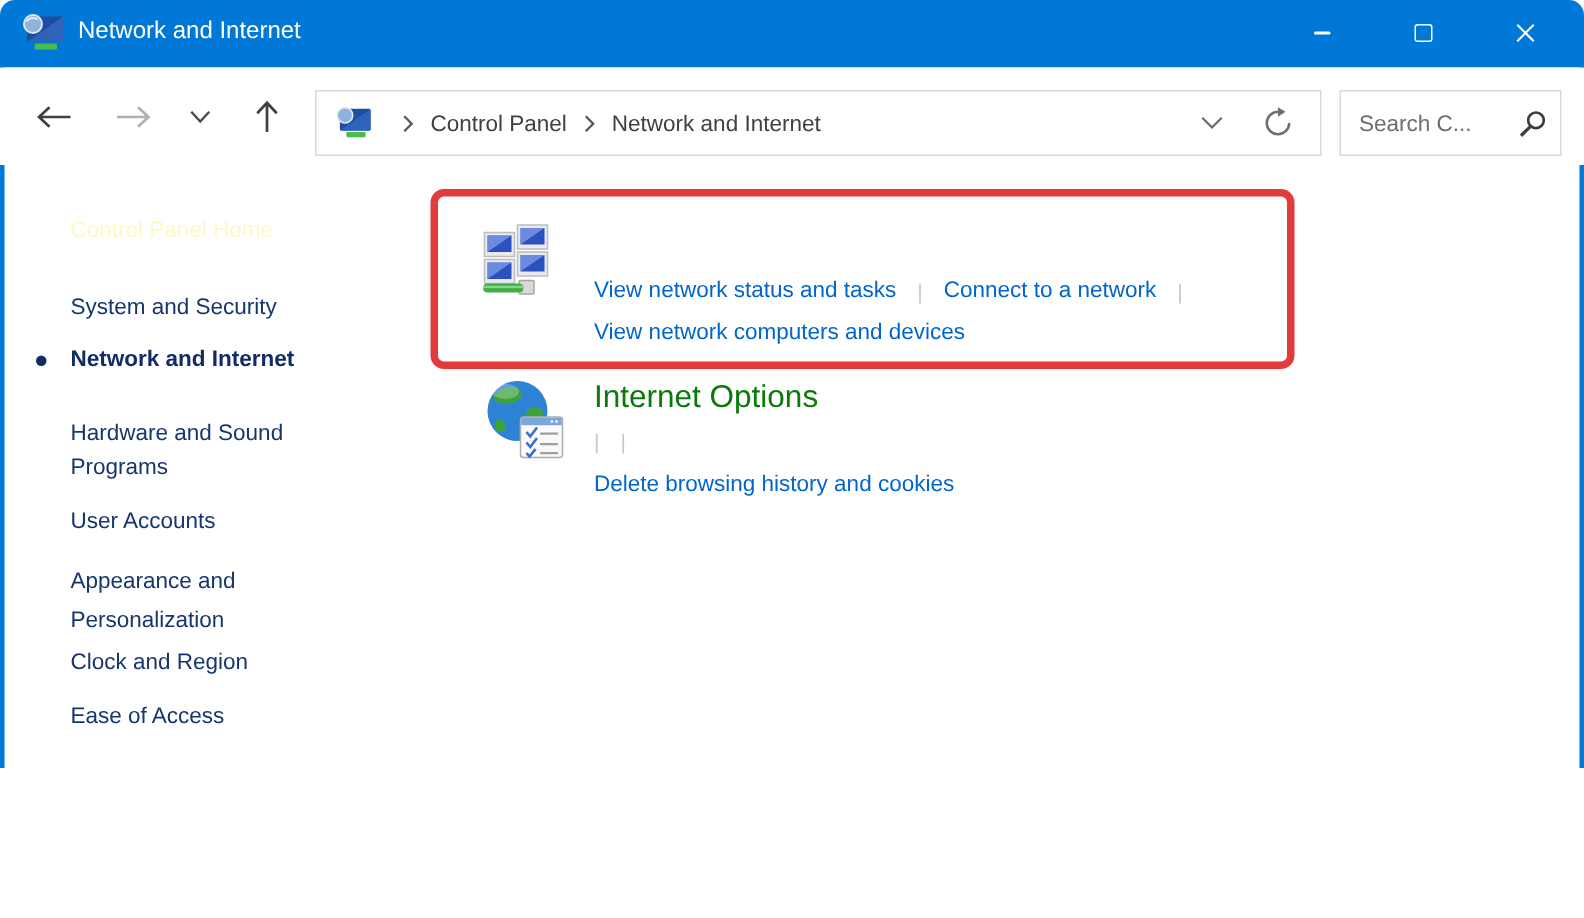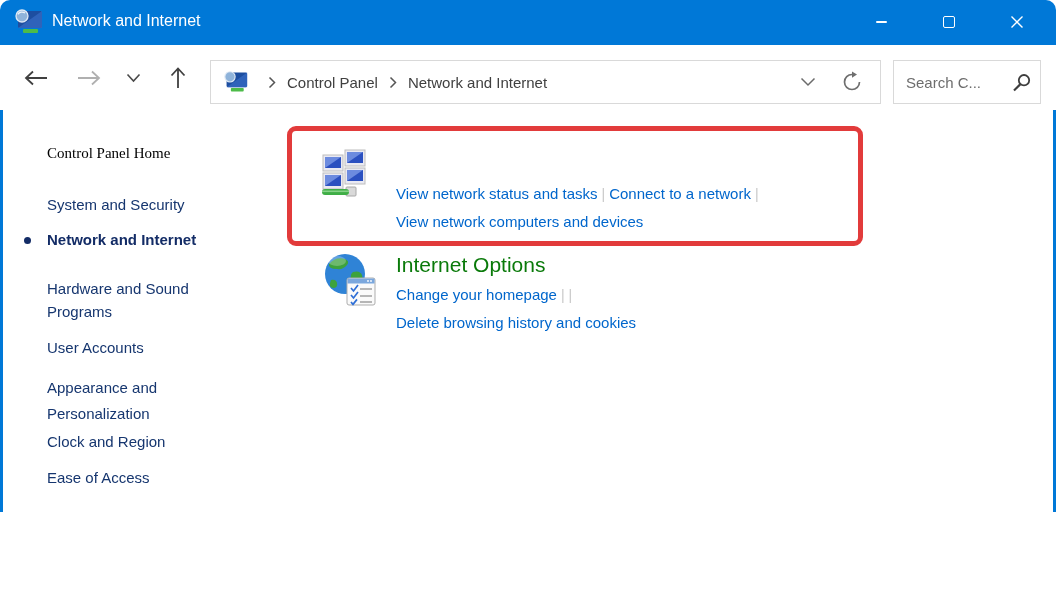--- a/index.html
+++ b/index.html
@@ -30,27 +30,27 @@
   .addr-btn{width:44px;height:40px;display:flex;align-items:center;justify-content:center;cursor:pointer;flex:0 0 auto;}
   .searchbox{position:absolute;left:893px;top:15px;width:148px;height:44px;border:1px solid #d9d9d9;
       background:#fff;display:flex;align-items:center;justify-content:space-between;}
   .searchbox input{border:none;outline:none;flex:1;min-width:0;font-size:15px;color:#444;
       padding:0 0 0 12px;background:transparent;}
   .searchbox input::placeholder{color:#6d6d6d;opacity:1;}
   .search-btn{width:38px;height:40px;display:flex;align-items:center;justify-content:center;cursor:pointer;flex:0 0 auto;}
   
   .nav-item{position:absolute;left:47px;font-size:15px;color:#16366f;cursor:pointer;white-space:nowrap;}
   .nav-item.wrap{white-space:normal;width:168px;line-height:26px;}
-  .nav-item.home{color:#000000;font-family:Liberation Serif, serif;}
+  .nav-item.home{color:#fef9c3;}
   .nav-item.active{font-weight:bold;color:#132c66;}
   .bullet{position:absolute;left:-23px;top:6px;width:7px;height:7px;border-radius:50%;background:#132c66;}
   
   .grp-icon{position:absolute;cursor:pointer;}
   .grp-title{position:absolute;left:396px;font-size:21px;color:#0a7a0a;cursor:pointer;white-space:nowrap;}
-  .linkrow{position:absolute;left:396px;display:flex;align-items:center;gap:4px;white-space:nowrap;}
+  .linkrow{position:absolute;left:396px;display:flex;align-items:center;gap:14px;white-space:nowrap;}
   .tasklink{font-size:15px;color:#0066cc;cursor:pointer;}
   .sep{color:#c8c8c8;font-size:14px;}
   .annotation{position:absolute;left:287px;top:126px;width:576px;height:120px;border:5px solid #e23b3b;
       border-radius:9px;pointer-events:none;z-index:50;}
 </style>
 </head>
 <body>
 
 <div id="stage">
   <div class="win">
@@ -199,21 +199,20 @@
       <rect x="24.5" y="26.5" width="27" height="5" fill="#7ba7dd"></rect>
       <circle cx="48" cy="29" r="0.9" fill="#ffffff"></circle>
         <circle cx="45" cy="29" r="0.9" fill="#ffffff"></circle>
       <path d="M28 36 l2.5 3 l4.5 -6" stroke="#2f6fd6" stroke-width="1.7" fill="none"></path>
       <path d="M28 43 l2.5 3 l4.5 -6" stroke="#2f6fd6" stroke-width="1.7" fill="none"></path>
       <path d="M28 50 l2 2.4 l4 -5" stroke="#2f6fd6" stroke-width="1.7" fill="none"></path>
       <path d="M37 37 h12 M37 44 h12 M37 50 h12" stroke="#a0a0a0" stroke-width="1.5"></path>
     </svg>
     <div class="grp-title" style="top:253px;">Internet Options</div>
     <div class="linkrow" style="top:286px;">
-      <span class="tasklink">Change your homepage</span>
       <span class="sep">|</span>
       <span class="sep">|</span>
     </div>
     <div class="linkrow" style="top:314px;">
       <span class="tasklink">Delete browsing history and cookies</span>
     </div>
 
   </div>
 </div>
 

